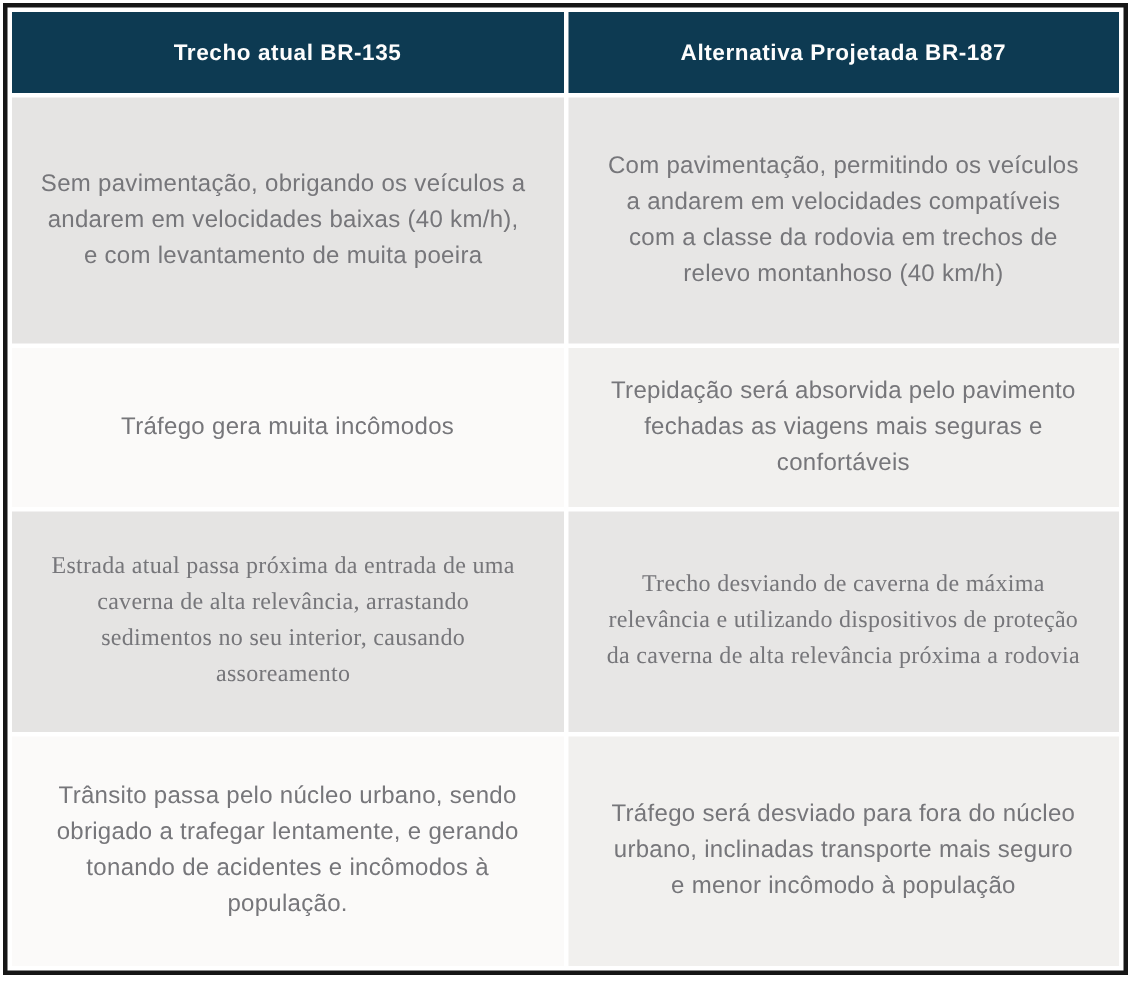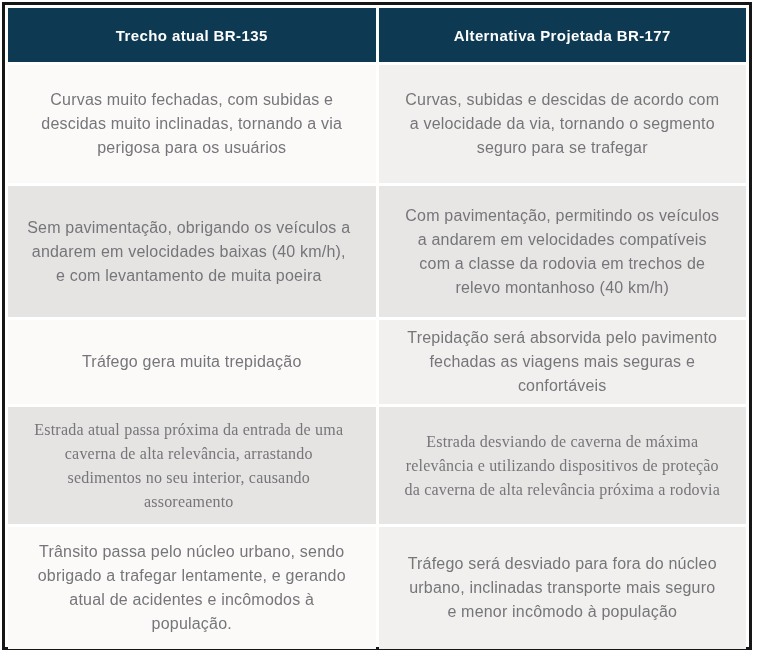--- a/index.html
+++ b/index.html
@@ -59,39 +59,35 @@
   tr.even td.right { background: var(--row_even_right, #e7e6e5); }
 </style>
 </head>
 <body>
 
 <div class="frame">
   <table class="cmp">
     <thead>
       <tr>
         <th>Trecho atual BR-135</th>
-        <th>Alternativa Projetada BR-177</th>
+        <th>Alternativa Projetada BR-187</th>
       </tr>
     </thead>
     <tbody>
-      <tr class="r1 odd">
-        <td class="left">Curvas muito fechadas, com subidas e descidas muito inclinadas, tornando a via perigosa para os usuários</td>
-        <td class="right">Curvas, subidas e descidas de acordo com a velocidade da via, tornando o segmento seguro para se trafegar</td>
-      </tr>
       <tr class="r2 even">
         <td class="left">Sem pavimentação, obrigando os veículos a andarem em velocidades baixas (40 km/h), e com levantamento de muita poeira</td>
         <td class="right">Com pavimentação, permitindo os veículos a andarem em velocidades compatíveis com a classe da rodovia em trechos de relevo montanhoso (40 km/h)</td>
       </tr>
       <tr class="r3 odd">
-        <td class="left">Tráfego gera muita trepidação</td>
+        <td class="left">Tráfego gera muita incômodos</td>
         <td class="right">Trepidação será absorvida pelo pavimento fechadas as viagens mais seguras e confortáveis</td>
       </tr>
       <tr class="r4 even">
         <td class="left">Estrada atual passa próxima da entrada de uma caverna de alta relevância, arrastando sedimentos no seu interior, causando assoreamento</td>
-        <td class="right">Estrada desviando de caverna de máxima relevância e utilizando dispositivos de proteção da caverna de alta relevância próxima a rodovia</td>
+        <td class="right">Trecho desviando de caverna de máxima relevância e utilizando dispositivos de proteção da caverna de alta relevância próxima a rodovia</td>
       </tr>
       <tr class="r5 odd">
-        <td class="left">Trânsito passa pelo núcleo urbano, sendo obrigado a trafegar lentamente, e gerando atual de acidentes e incômodos à população.</td>
+        <td class="left">Trânsito passa pelo núcleo urbano, sendo obrigado a trafegar lentamente, e gerando tonando de acidentes e incômodos à população.</td>
         <td class="right">Tráfego será desviado para fora do núcleo urbano, inclinadas transporte mais seguro e menor incômodo à população</td>
       </tr>
     </tbody>
   </table>
 </div>
 
 </body></html>

